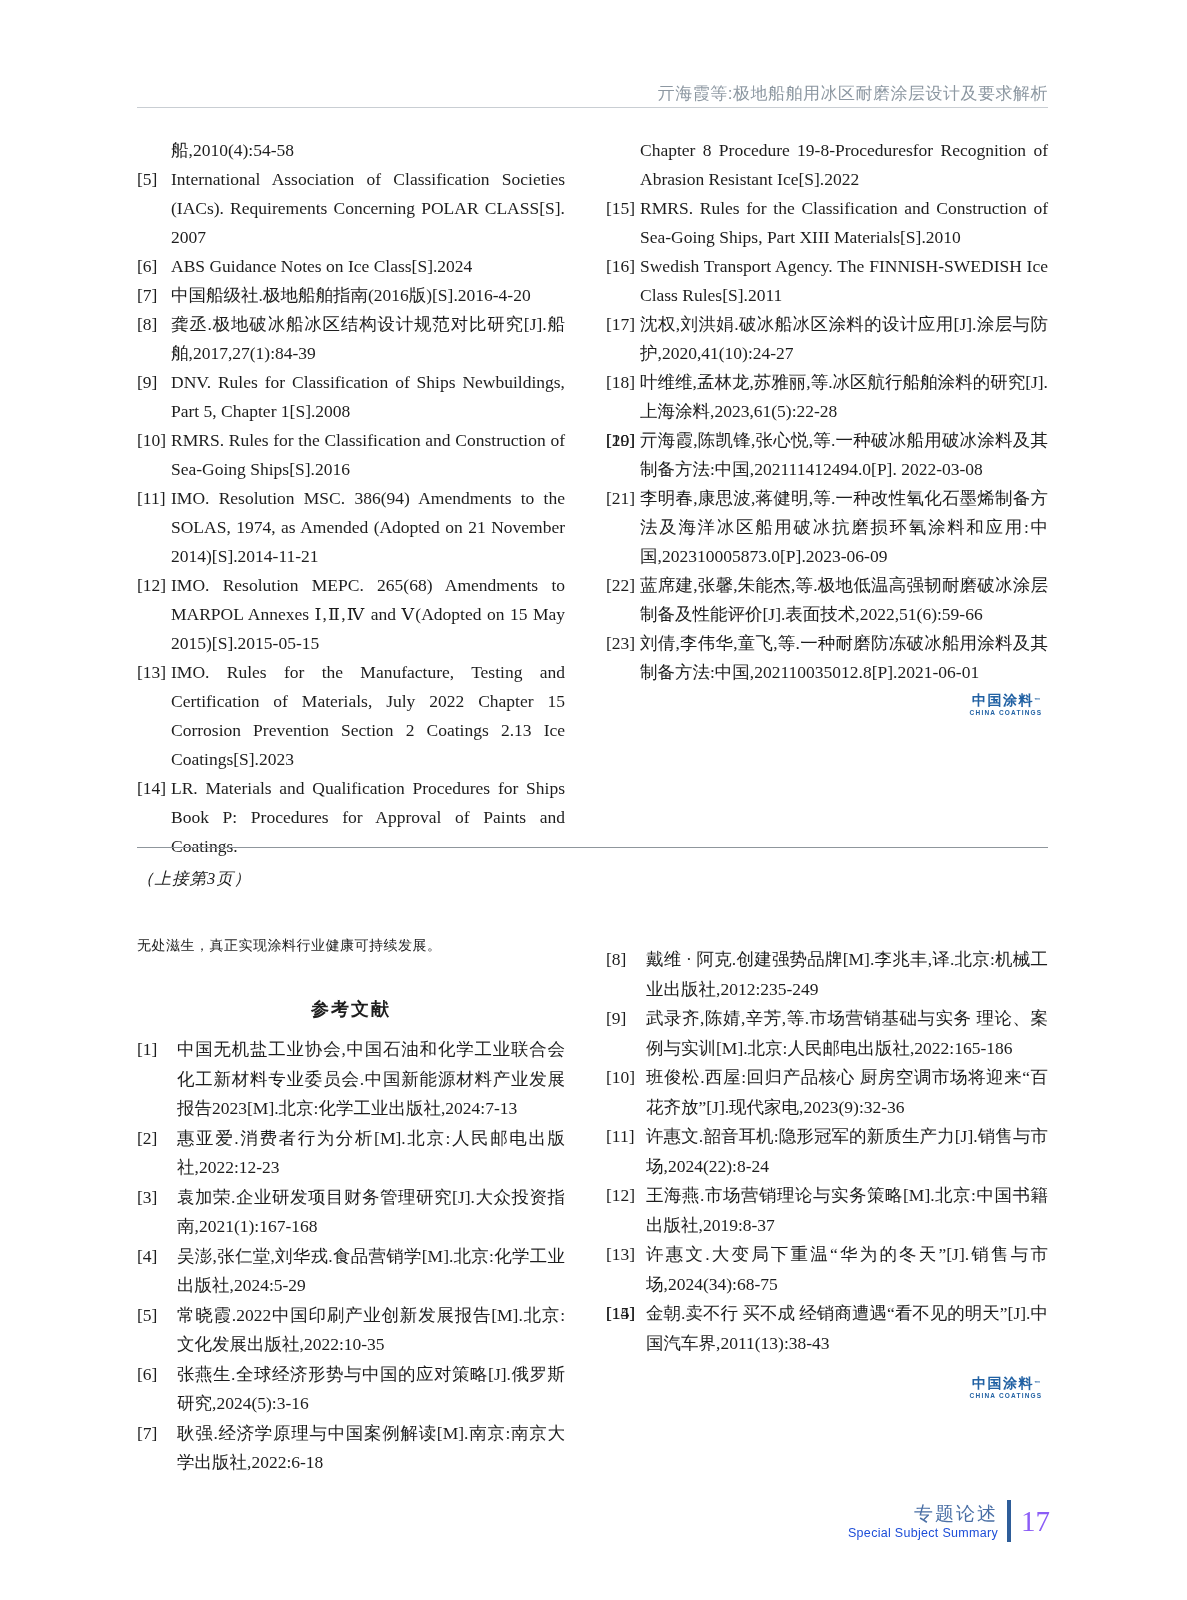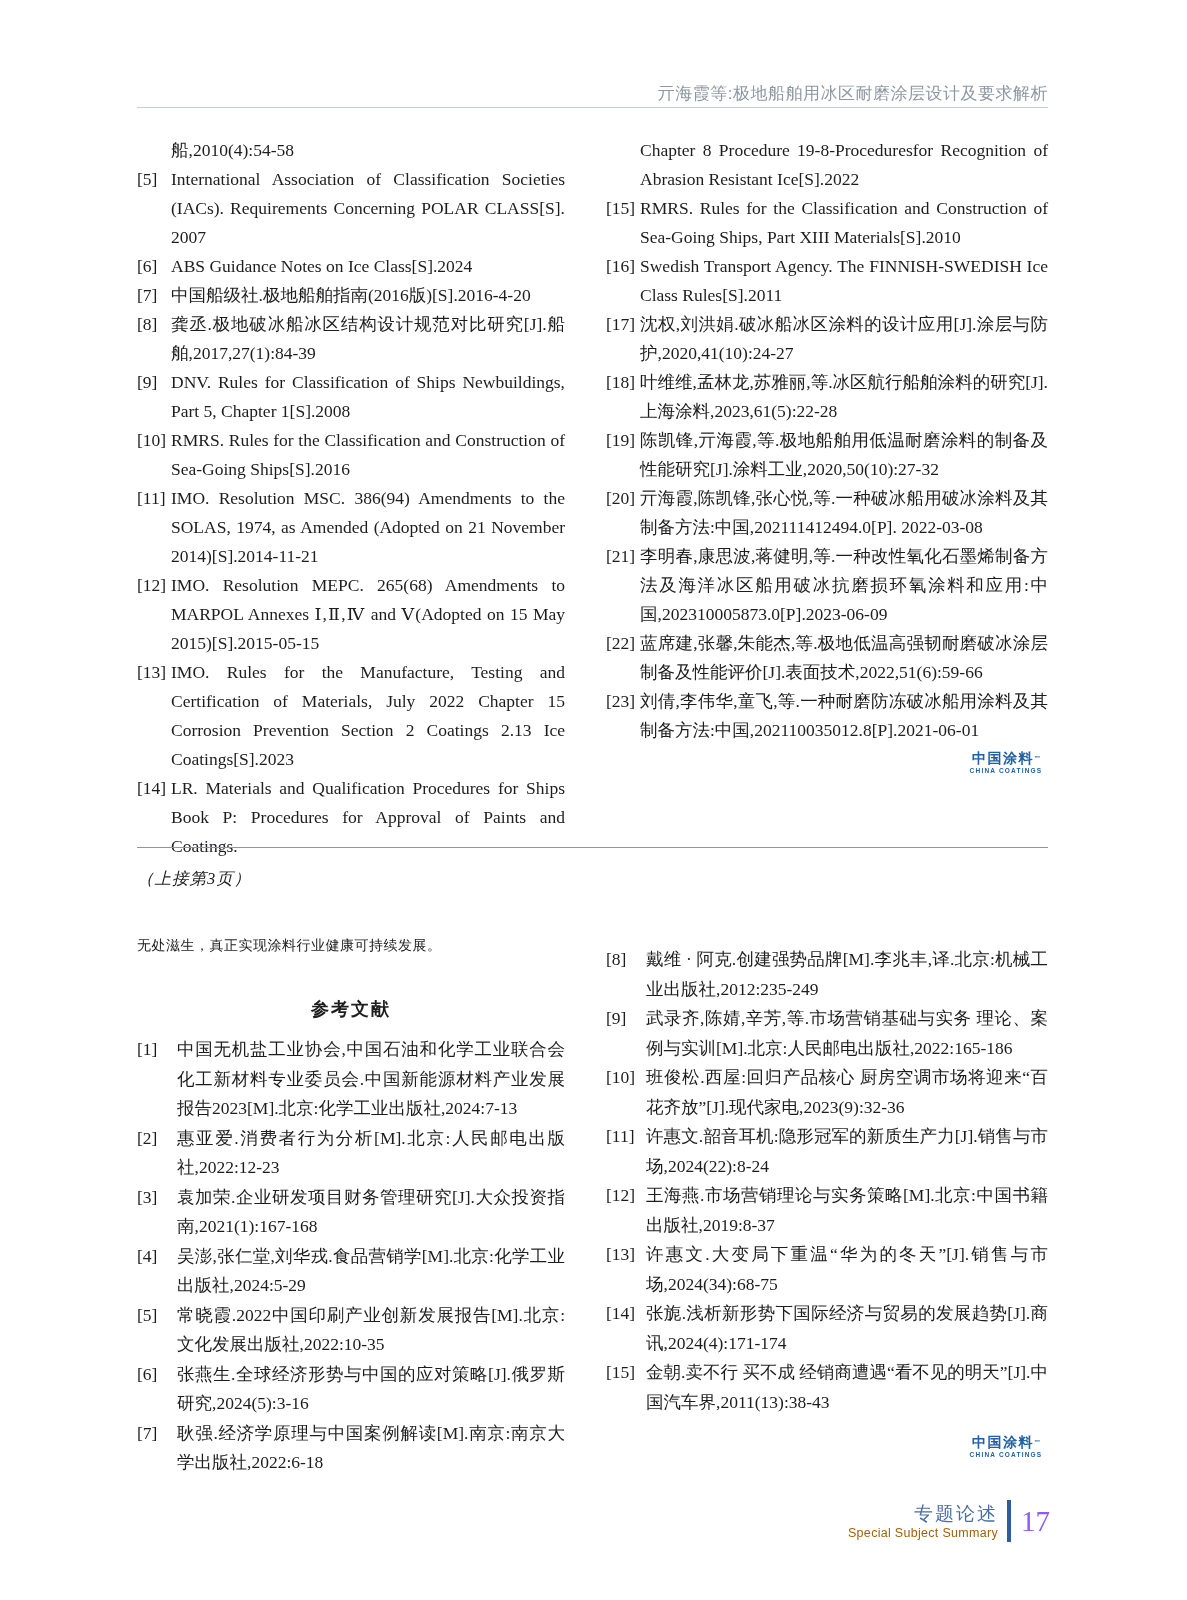--- a/index.html
+++ b/index.html
@@ -51,21 +51,21 @@
 
   
   .page-footer{position:absolute;top:1500px;right:137px;display:flex;align-items:center;}
   .footer-text{text-align:right;margin-right:9px;}
   .footer-cn{
     font-family:"Liberation Sans","DejaVu Sans",sans-serif;font-weight:normal;
     font-size:19px;color:#4a6fa5;letter-spacing:2px;line-height:22px;
   }
   .footer-en{
     font-family:"Liberation Sans","DejaVu Sans",sans-serif;
-    font-size:12.5px;color:#a16207;margin-top:1px;letter-spacing:0.3px;
+    font-size:12.5px;color:#1d4ed8;margin-top:1px;letter-spacing:0.3px;
   }
   .footer-bar{width:4px;height:42px;background:#2e5d99;margin-right:10px;}
   .footer-page{font-size:29px;color:#8b5cf6;line-height:42px;}
 </style>
 </head>
 <body>
 
 <div class="page-header">亓海霞等:极地船舶用冰区耐磨涂层设计及要求解析</div>
 <div class="rule-top"></div>
 
@@ -85,21 +85,21 @@
         <div class="ref"><span class="ref-label">[14]</span><span>LR. Materials and Qualification Procedures for Ships Book P: Procedures for Approval of Paints and Coatings.</span></div>
       </div>
   </div>
   <div class="col-right">
     <div>
         <div class="ref"><span class="ref-label"></span><span>Chapter 8 Procedure 19-8-Proceduresfor Recognition of Abrasion Resistant Ice[S].2022</span></div>
         <div class="ref"><span class="ref-label">[15]</span><span>RMRS. Rules for the Classification and Construction of Sea-Going Ships, Part XIII Materials[S].2010</span></div>
         <div class="ref"><span class="ref-label">[16]</span><span>Swedish Transport Agency. The FINNISH-SWEDISH Ice Class Rules[S].2011</span></div>
         <div class="ref"><span class="ref-label">[17]</span><span>沈权,刘洪娟.破冰船冰区涂料的设计应用[J].涂层与防护,2020,41(10):24-27</span></div>
         <div class="ref"><span class="ref-label">[18]</span><span>叶维维,孟林龙,苏雅丽,等.冰区航行船舶涂料的研究[J].上海涂料,2023,61(5):22-28</span></div>
-        <div class="ref"><span class="ref-label">[19]</span><span>陈凯锋,亓海霞,等.极地船舶用低温耐磨涂料的制备及性能研究[J].涂料工业,2020,50(10):27-32</span></div>
+        <div class="ref"><span class="ref-label">[19]</span></div>
         <div class="ref"><span class="ref-label">[20]</span><span>亓海霞,陈凯锋,张心悦,等.一种破冰船用破冰涂料及其制备方法:中国,202111412494.0[P]. 2022-03-08</span></div>
         <div class="ref"><span class="ref-label">[21]</span><span>李明春,康思波,蒋健明,等.一种改性氧化石墨烯制备方法及海洋冰区船用破冰抗磨损环氧涂料和应用:中国,202310005873.0[P].2023-06-09</span></div>
         <div class="ref"><span class="ref-label">[22]</span><span>蓝席建,张馨,朱能杰,等.极地低温高强韧耐磨破冰涂层制备及性能评价[J].表面技术,2022,51(6):59-66</span></div>
         <div class="ref"><span class="ref-label">[23]</span><span>刘倩,李伟华,童飞,等.一种耐磨防冻破冰船用涂料及其制备方法:中国,202110035012.8[P].2021-06-01</span></div>
       </div>
     <div class="logo logo-top">
       <div class="logo-cn"><span>中国涂料</span><span class="logo-tm">™</span></div>
       <div class="logo-en">CHINA COATINGS</div>
     </div>
   </div>
@@ -123,21 +123,21 @@
       </div>
   </div>
   <div class="col-right">
     <div class="col-right-bottom-list">
         <div class="ref"><span class="ref-label">[8]</span><span>戴维 · 阿克.创建强势品牌[M].李兆丰,译.北京:机械工业出版社,2012:235-249</span></div>
         <div class="ref"><span class="ref-label">[9]</span><span>武录齐,陈婧,辛芳,等.市场营销基础与实务  理论、案例与实训[M].北京:人民邮电出版社,2022:165-186</span></div>
         <div class="ref"><span class="ref-label">[10]</span><span>班俊松.西屋:回归产品核心  厨房空调市场将迎来“百花齐放”[J].现代家电,2023(9):32-36</span></div>
         <div class="ref"><span class="ref-label">[11]</span><span>许惠文.韶音耳机:隐形冠军的新质生产力[J].销售与市场,2024(22):8-24</span></div>
         <div class="ref"><span class="ref-label">[12]</span><span>王海燕.市场营销理论与实务策略[M].北京:中国书籍出版社,2019:8-37</span></div>
         <div class="ref"><span class="ref-label">[13]</span><span>许惠文.大变局下重温“华为的冬天”[J].销售与市场,2024(34):68-75</span></div>
-        <div class="ref"><span class="ref-label">[14]</span><span>张旎.浅析新形势下国际经济与贸易的发展趋势[J].商讯,2024(4):171-174</span></div>
+        <div class="ref"><span class="ref-label">[14]</span></div>
         <div class="ref"><span class="ref-label">[15]</span><span>金朝.卖不行 买不成 经销商遭遇“看不见的明天”[J].中国汽车界,2011(13):38-43</span></div>
       </div>
     <div class="logo logo-bottom">
       <div class="logo-cn"><span>中国涂料</span><span class="logo-tm">™</span></div>
       <div class="logo-en">CHINA COATINGS</div>
     </div>
   </div>
 </div>
 
 <div class="page-footer">

